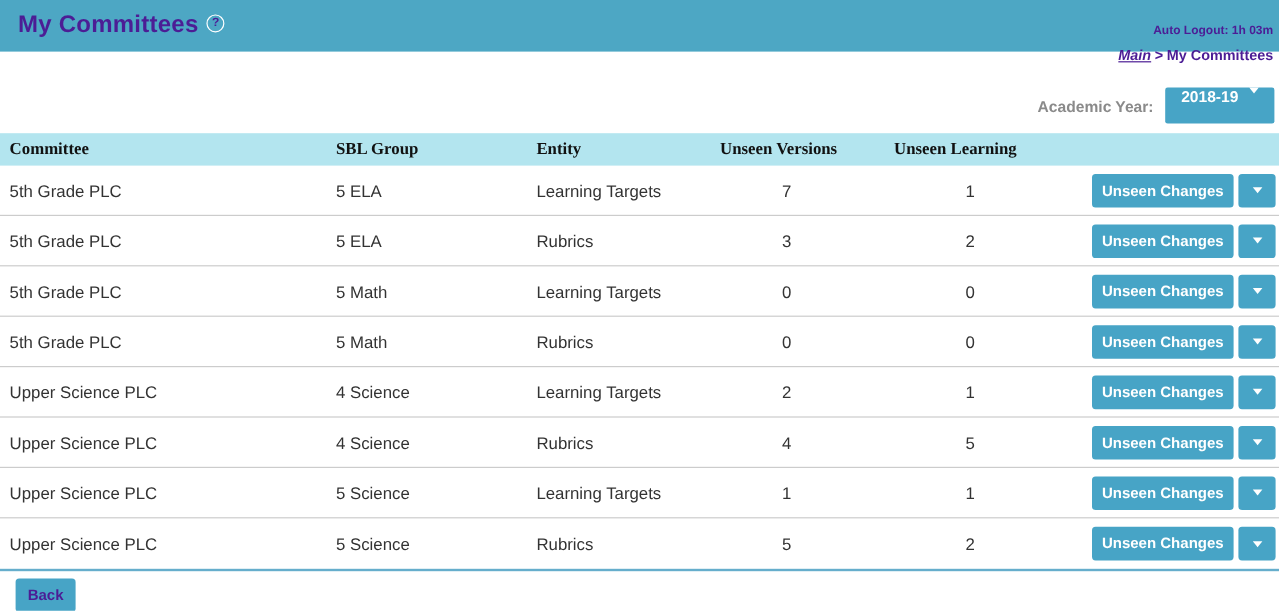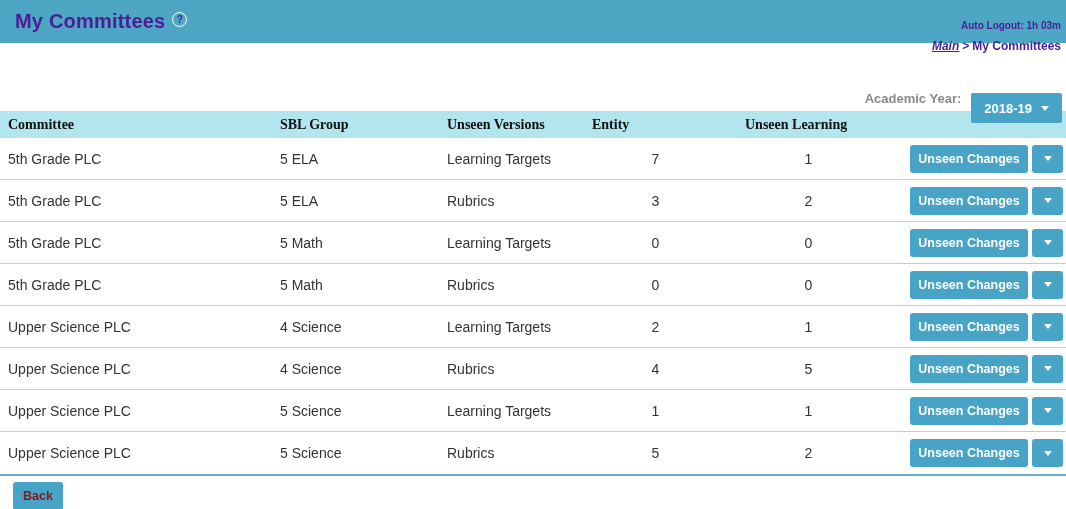--- a/index.html
+++ b/index.html
@@ -61,32 +61,31 @@
     align-items: center;
   }
   .ay-label {
     color: #8a8a8a;
     font-size: 13px;
     font-weight: bold;
     margin-right: 10px;
   }
   .ay-btn {
     display: inline-flex;
-    align-items: center;
+    align-items: flex-start;
     height: 30px;
     padding: 0 13px;
     background: var(--button, #47A4C6);
     color: #fff;
     border: none;
     border-radius: 2px;
     font-family: inherit;
     font-size: 13px;
     font-weight: bold;
     cursor: pointer;
-    margin-top: 20px;
   }
   .caret {
     display: inline-block;
     width: 0; height: 0;
     border-left: 4px solid transparent;
     border-right: 4px solid transparent;
     border-top: 5px solid #fff;
   }
   .ay-btn .caret { margin-left: 9px; }
 
@@ -145,21 +144,21 @@
     cursor: pointer;
   }
 
   
   .back-btn {
     display: block;
     margin: 6px 0 0 13px;
     width: 50px;
     height: 28px;
     background: var(--button, #47A4C6);
-    color: #7f1d1d;
+    color: #4c1d95;
     border: none;
     border-radius: 3px;
     font-family: inherit;
     font-size: 12.5px;
     font-weight: bold;
     cursor: pointer;
   }
 </style>
 </head>
 <body>
@@ -183,22 +182,22 @@
       <span>2018-19</span>
       <span class="caret"></span>
     </button>
   </div>
 </div>
 
 <div class="ctable">
   <div class="thead">
     <div class="cell c1">Committee</div>
     <div class="cell c2">SBL Group</div>
+    <div class="cell c3">Entity</div>
     <div class="cell c4">Unseen Versions</div>
-    <div class="cell c3">Entity</div>
     <div class="cell c5">Unseen Learning</div>
     <div class="cell c6"></div>
   </div>
 
   <div class="trow">
     <div class="cell c1">5th Grade PLC</div>
     <div class="cell c2">5 ELA</div>
     <div class="cell c3">Learning Targets</div>
     <div class="cell c4"><span class="num">7</span></div>
     <div class="cell c5"><span class="num">1</span></div>

